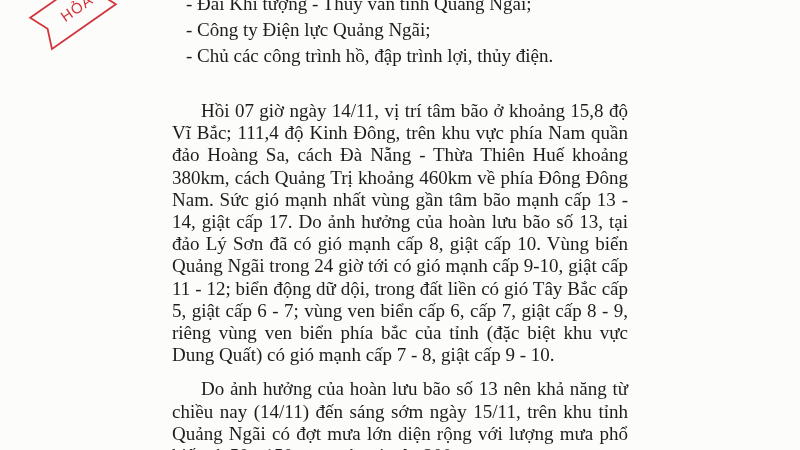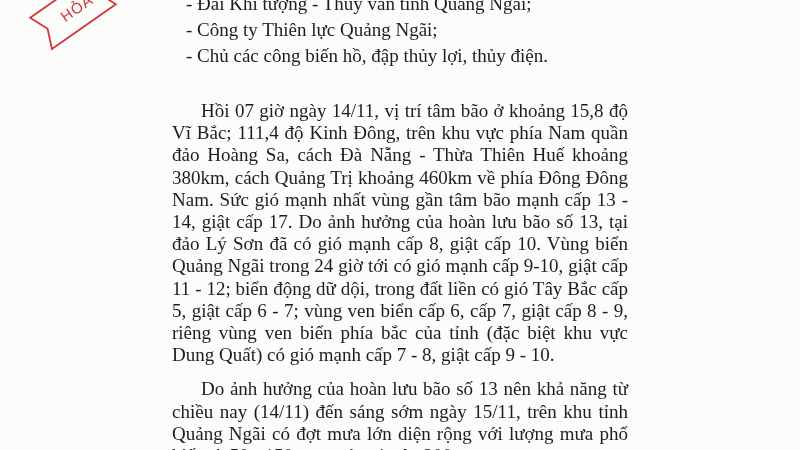--- a/index.html
+++ b/index.html
@@ -70,22 +70,22 @@
 
   <div class="stamp">
     <svg width="86" height="50" viewBox="0 0 86 50">
       <path d="M4 6 L82 6 L74 25 L82 44 L4 44 L12 25 Z" fill="none" stroke="#d2353b" stroke-width="1.8"></path>
     </svg>
     <span class="stamp-text">HỎA</span>
   </div>
 
   <div class="recipients">
     <div>- Đài Khí tượng - Thủy văn tỉnh Quảng Ngãi;</div>
-    <div>- Công ty Thiên lực Quảng Ngãi;</div>
-    <div>- Chủ các công biến hồ, đập thủy lợi, thủy điện.</div>
+    <div>- Công ty Điện lực Quảng Ngãi;</div>
+    <div>- Chủ các công trình hồ, đập trình lợi, thủy điện.</div>
   </div>
 
   <div class="body-text">
     <p class="para">Hồi 07 giờ ngày 14/11, vị trí tâm bão ở khoảng 15,8 độ Vĩ Bắc; 111,4 độ Kinh Đông, trên khu vực phía Nam quần đảo Hoàng Sa, cách Đà Nẵng - Thừa Thiên Huế khoảng 380km, cách Quảng Trị khoảng 460km về phía Đông Đông Nam. Sức gió mạnh nhất vùng gần tâm bão mạnh cấp 13 - 14, giật cấp 17. Do ảnh hưởng của hoàn lưu bão số 13, tại đảo Lý Sơn đã có gió mạnh cấp 8, giật cấp 10. Vùng biển Quảng Ngãi trong 24 giờ tới có gió mạnh cấp 9-10, giật cấp 11 - 12; biển động dữ dội, trong đất liền có gió Tây Bắc cấp 5, giật cấp 6 - 7; vùng ven biển cấp 6, cấp 7, giật cấp 8 - 9, riêng vùng ven biển phía bắc của tỉnh (đặc biệt khu vực Dung Quất) có gió mạnh cấp 7 - 8, giật cấp 9 - 10.</p>
     <p class="para">Do ảnh hưởng của hoàn lưu bão số 13 nên khả năng từ chiều nay (14/11) đến sáng sớm ngày 15/11, trên khu tỉnh Quảng Ngãi có đợt mưa lớn diện rộng với lượng mưa phổ biến từ 50 - 150 mm, có nơi trên 200 mm.</p>
 
   </div>
 
 </div>
 

